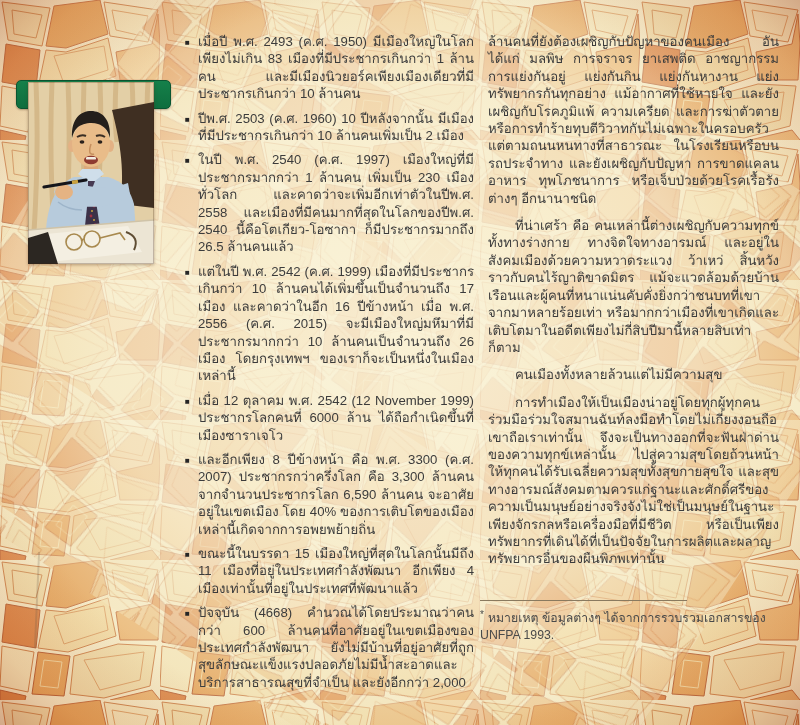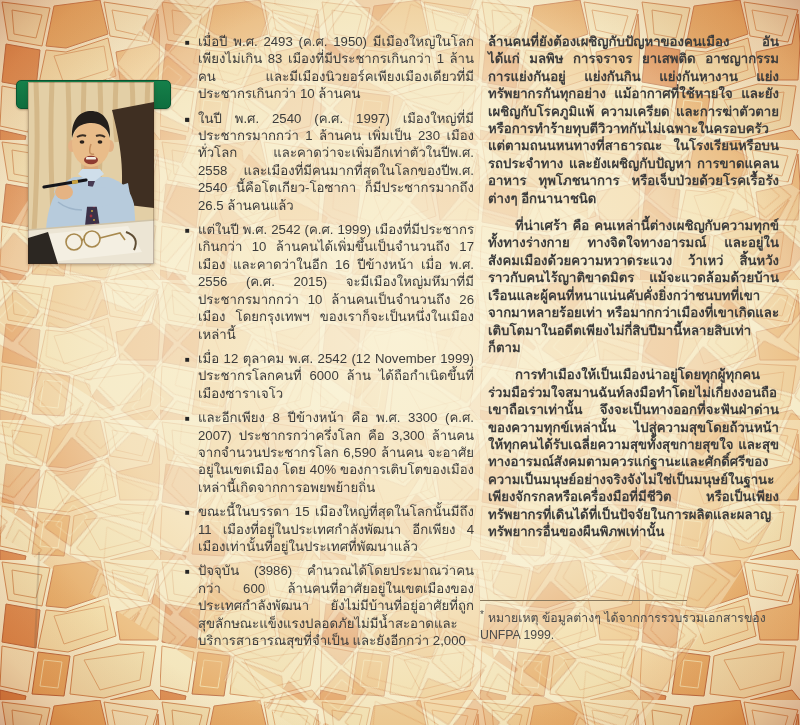--- a/index.html
+++ b/index.html
@@ -19,21 +19,21 @@
     box-shadow:0 1px 2px rgba(60,30,10,0.35);
     margin-top:37px;
   }
 
   .photo{position:absolute;left:28px;top:82px;width:126px;height:182px;
     box-shadow:0 1px 3px rgba(70,35,10,0.35);}
 
   .col{position:absolute;color:#3c3c3c;font-size:13.2px;line-height:17.4px;
     text-align:justify;overflow-wrap:anywhere;}
   .col-left{left:185px;top:33px;width:289px;}
-  .col-right{left:488px;top:33px;width:291px;font-weight:bold;}
+  .col-right{left:488px;top:33px;width:291px;}
 
   ul.bullets{list-style:none;margin:0;padding:0;}
   ul.bullets li{position:relative;padding-left:13px;margin:0 0 7px 0;}
   ul.bullets li .bmark{
     position:absolute;left:0;top:1px;font-size:8px;color:#262626;line-height:17.4px;
   }
 
   .col-right p{margin:0 0 10px 0;text-indent:27px;}
   .col-right p.cont{text-indent:0;}
 
@@ -152,36 +152,37 @@
         <path d="M54,159 q1,-3 2,-1"></path>
           <path d="M72,156 L92,151 L97,158"></path>
       </g>
       <path d="M98,150 q14,5 8,18" stroke="#5f4d33" stroke-width="2" fill="none"></path>
       <rect x="0.5" y="0.5" width="125" height="181" fill="none" stroke="rgba(60,30,10,0.25)"></rect>
     </svg>
 
     <div class="col col-left">
       <ul class="bullets">
         <li><span class="bmark">■</span><span>เมื่อปี พ.ศ. 2493 (ค.ศ. 1950) มีเมืองใหญ่ในโลกเพียงไม่เกิน 83 เมืองที่มีประชากรเกินกว่า 1 ล้านคน และมีเมืองนิวยอร์คเพียงเมืองเดียวที่มีประชากรเกินกว่า 10 ล้านคน</span></li>
-        <li><span class="bmark">■</span></li>
+        <li><span class="bmark">■</span><span>ปีพ.ศ. 2503 (ค.ศ. 1960) 10 ปีหลังจากนั้น มีเมืองที่มีประชากรเกินกว่า 10 ล้านคนเพิ่มเป็น 2 เมือง</span></li>
         <li><span class="bmark">■</span><span>ในปี พ.ศ. 2540 (ค.ศ. 1997) เมืองใหญ่ที่มีประชากรมากกว่า 1 ล้านคน เพิ่มเป็น 230 เมืองทั่วโลก และคาดว่าจะเพิ่มอีกเท่าตัวในปีพ.ศ. 2558 และเมืองที่มีคนมากที่สุดในโลกของปีพ.ศ. 2540 นี้คือโตเกียว-โอซากา ก็มีประชากรมากถึง 26.5 ล้านคนแล้ว</span></li>
         <li><span class="bmark">■</span><span>แต่ในปี พ.ศ. 2542 (ค.ศ. 1999) เมืองที่มีประชากรเกินกว่า 10 ล้านคนได้เพิ่มขึ้นเป็นจำนวนถึง 17 เมือง และคาดว่าในอีก 16 ปีข้างหน้า เมื่อ พ.ศ. 2556 (ค.ศ. 2015) จะมีเมืองใหญ่มหึมาที่มีประชากรมากกว่า 10 ล้านคนเป็นจำนวนถึง 26 เมือง โดยกรุงเทพฯ ของเราก็จะเป็นหนึ่งในเมืองเหล่านี้</span></li>
         <li><span class="bmark">■</span><span>เมื่อ 12 ตุลาคม พ.ศ. 2542 (12 November 1999) ประชากรโลกคนที่ 6000 ล้าน ได้ถือกำเนิดขึ้นที่เมืองซาราเจโว</span></li>
         <li><span class="bmark">■</span><span>และอีกเพียง 8 ปีข้างหน้า คือ พ.ศ. 3300 (ค.ศ. 2007) ประชากรกว่าครึ่งโลก คือ 3,300 ล้านคนจากจำนวนประชากรโลก 6,590 ล้านคน จะอาศัยอยู่ในเขตเมือง โดย 40% ของการเติบโตของเมืองเหล่านี้เกิดจากการอพยพย้ายถิ่น</span></li>
         <li><span class="bmark">■</span><span>ขณะนี้ในบรรดา 15 เมืองใหญ่ที่สุดในโลกนั้นมีถึง 11 เมืองที่อยู่ในประเทศกำลังพัฒนา อีกเพียง 4 เมืองเท่านั้นที่อยู่ในประเทศที่พัฒนาแล้ว</span></li>
-        <li><span class="bmark">■</span><span>ปัจจุบัน (3986) คำนวณได้โดยประมาณว่าคนกว่า 600 ล้านคนที่อาศัยอยู่ในเขตเมืองของประเทศกำลังพัฒนา ยังไม่มีบ้านที่อยู่อาศัยที่ถูกสุขลักษณะแข็งแรงปลอดภัยไม่มีน้ำสะอาดและบริการสาธารณสุขที่จำเป็น และยังอีกกว่า 2,000</span></li>
+        <li><span class="bmark">■</span><span>ปัจจุบัน (4668) คำนวณได้โดยประมาณว่าคนกว่า 600 ล้านคนที่อาศัยอยู่ในเขตเมืองของประเทศกำลังพัฒนา ยังไม่มีบ้านที่อยู่อาศัยที่ถูกสุขลักษณะแข็งแรงปลอดภัยไม่มีน้ำสะอาดและบริการสาธารณสุขที่จำเป็น และยังอีกกว่า 2,000</span></li>
       </ul>
     </div>
 
     <div class="col col-right">
       <p class="cont">ล้านคนที่ยังต้องเผชิญกับปัญหาของคนเมือง อันได้แก่ มลพิษ การจราจร ยาเสพติด อาชญากรรม การแย่งกันอยู่ แย่งกันกิน แย่งกันหางาน แย่งทรัพยากรกันทุกอย่าง แม้อากาศที่ใช้หายใจ และยังเผชิญกับโรคภูมิแพ้ ความเครียด และการฆ่าตัวตาย หรือการทำร้ายทุบตีวิวาทกันไม่เฉพาะในครอบครัว แต่ตามถนนหนทางที่สาธารณะ ในโรงเรียนหรือบนรถประจำทาง และยังเผชิญกับปัญหา การขาดแคลนอาหาร ทุพโภชนาการ หรือเจ็บป่วยด้วยโรคเรื้อรังต่างๆ อีกนานาชนิด</p>
       <p>ที่น่าเศร้า คือ คนเหล่านี้ต่างเผชิญกับความทุกข์ ทั้งทางร่างกาย ทางจิตใจทางอารมณ์ และอยู่ในสังคมเมืองด้วยความหวาดระแวง ว้าเหว่ สิ้นหวัง ราวกับคนไร้ญาติขาดมิตร แม้จะแวดล้อมด้วยบ้านเรือนและผู้คนที่หนาแน่นคับคั่งยิ่งกว่าชนบทที่เขาจากมาหลายร้อยเท่า หรือมากกว่าเมืองที่เขาเกิดและเติบโตมาในอดีตเพียงไม่กี่สิบปีมานี้หลายสิบเท่าก็ตาม</p>
+      <p>คนเมืองทั้งหลายล้วนแต่ไม่มีความสุข</p>
       <p>การทำเมืองให้เป็นเมืองน่าอยู่โดยทุกผู้ทุกคนร่วมมือร่วมใจสมานฉันท์ลงมือทำโดยไม่เกี่ยงงอนถือเขาถือเราเท่านั้น จึงจะเป็นทางออกที่จะฟันฝ่าด่านของความทุกข์เหล่านั้น ไปสู่ความสุขโดยถ้วนหน้าให้ทุกคนได้รับเฉลี่ยความสุขทั้งสุขกายสุขใจ และสุขทางอารมณ์สังคมตามควรแก่ฐานะและศักดิ์ศรีของความเป็นมนุษย์อย่างจริงจังไม่ใช่เป็นมนุษย์ในฐานะเพียงจักรกลหรือเครื่องมือที่มีชีวิต หรือเป็นเพียงทรัพยากรที่เดินได้ที่เป็นปัจจัยในการผลิตและผลาญทรัพยากรอื่นของผืนพิภพเท่านั้น</p>
     </div>
 
     <div class="footnote">
       <div class="rule"></div>
-      <span class="fmark">*</span><span>หมายเหตุ ข้อมูลต่างๆ ได้จากการรวบรวมเอกสารของ UNFPA 1999.</span>
+      <span class="fmark">*</span><span>หมายเหตุ ข้อมูลต่างๆ ได้จากการรวบรวมเอกสารของ UNFPA 1993.</span>
     </div>
 
     <div class="scan-mark"></div>
   </div>
 </div>
 
 </body></html>

